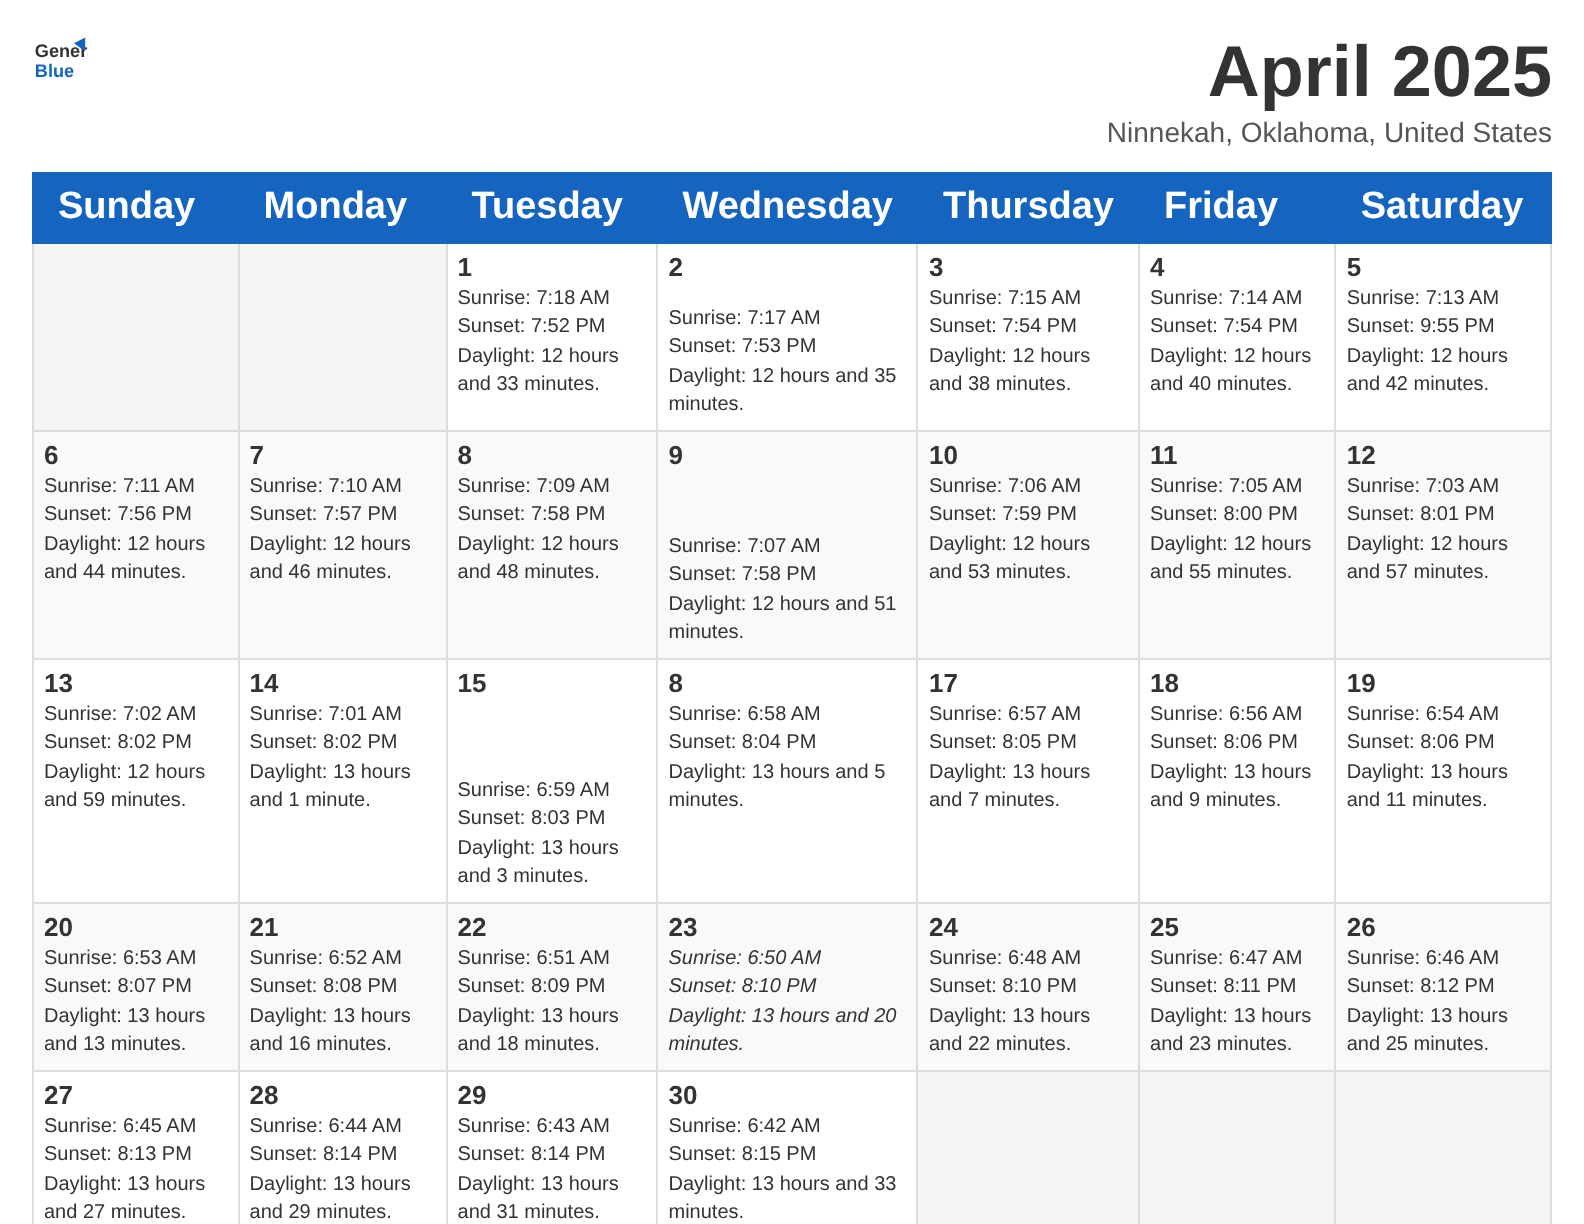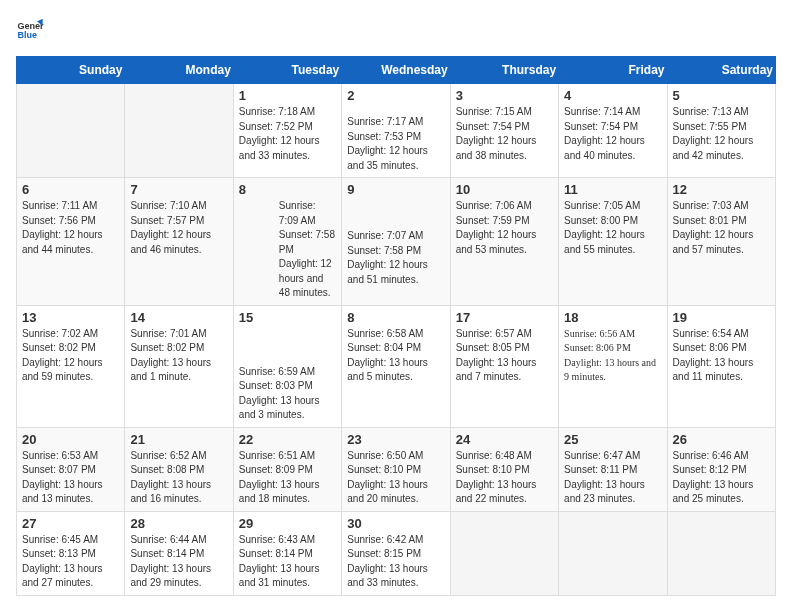--- a/index.html
+++ b/index.html
@@ -40,24 +40,24 @@
       margin-top: 2px;
     }
     .calendar {
       width: 100%;
       border-collapse: collapse;
       border: 1px solid #ccc;
     }
     .calendar th {
       background: #1565c0;
       color: #fff;
-      font-size: 12px;
+      font-size: 19px;
       font-weight: bold;
-      padding: 6px 2px;
-      text-align: right;
+      padding: 6px 12px;
+      text-align: left;
       border: 1px solid #1565c0;
     }
     .calendar td {
       vertical-align: top;
       border: 1px solid #ddd;
       padding: 4px 5px;
       font-size: 10.5px;
       color: #333;
       width: calc(100% / 7);
       min-height: 80px;
@@ -86,20 +86,24 @@
 
 <div class="header-area">
   <div class="logo">
     <svg class="logo-icon" viewBox="0 0 40 40">
       <rect x="0" y="0" width="40" height="40" fill="white"></rect>
       <text x="2" y="18" font-size="13" font-weight="bold" fill="#333" font-family="Arial">General</text>
       <text x="2" y="32" font-size="13" font-weight="bold" fill="#1565c0" font-family="Arial">Blue</text>
       <polygon points="30,8 38,4 38,14" fill="#1565c0"></polygon>
     </svg>
   </div>
+  <div class="title-block">
+    <div class="main-title">April 2025</div>
+    <div class="subtitle">Ninnekah, Oklahoma, United States</div>
+  </div>
 </div>
 
 <table class="calendar">
   <thead>
     <tr>
     <th>Sunday</th>
         <th>Monday</th>
         <th>Tuesday</th>
         <th>Wednesday</th>
         <th>Thursday</th>
@@ -131,40 +135,40 @@
         </td>
         <td>
           <span class="day-number">4</span>
           <div class="day-info" style="white-space: pre-line;">Sunrise: 7:14 AM
 Sunset: 7:54 PM
 Daylight: 12 hours and 40 minutes.</div>
         </td>
         <td>
           <span class="day-number">5</span>
           <div class="day-info" style="white-space: pre-line;">Sunrise: 7:13 AM
-Sunset: 7:55 PM
+Sunset: 9:55 PM
 Daylight: 12 hours and 42 minutes.</div>
         </td>
       </tr>
       <tr>
         <td>
           <span class="day-number">6</span>
           <div class="day-info" style="white-space: pre-line;">Sunrise: 7:11 AM
 Sunset: 7:56 PM
 Daylight: 12 hours and 44 minutes.</div>
         </td>
         <td>
           <span class="day-number">7</span>
           <div class="day-info" style="white-space: pre-line;">Sunrise: 7:10 AM
 Sunset: 7:57 PM
 Daylight: 12 hours and 46 minutes.</div>
         </td>
         <td>
           <span class="day-number">8</span>
-          <div class="day-info" style="white-space: pre-line; margin-left: 40px;">Sunrise: 7:09 AM
+          <div class="day-info" style="white-space: pre-line;">Sunrise: 7:09 AM
 Sunset: 7:58 PM
 Daylight: 12 hours and 48 minutes.</div>
         </td>
         <td>
           <span class="day-number">9</span>
           <div class="day-info" style="white-space: pre-line; margin-top: 32px;">Sunrise: 7:07 AM
 Sunset: 7:58 PM
 Daylight: 12 hours and 51 minutes.</div>
         </td>
         <td>
@@ -212,21 +216,21 @@
 Daylight: 13 hours and 5 minutes.</div>
         </td>
         <td>
           <span class="day-number">17</span>
           <div class="day-info" style="white-space: pre-line;">Sunrise: 6:57 AM
 Sunset: 8:05 PM
 Daylight: 13 hours and 7 minutes.</div>
         </td>
         <td>
           <span class="day-number">18</span>
-          <div class="day-info" style="white-space: pre-line; font-family: Liberation Serif, serif;">Sunrise: 6:56 AM
+          <div class="day-info" style="white-space: pre-line;">Sunrise: 6:56 AM
 Sunset: 8:06 PM
 Daylight: 13 hours and 9 minutes.</div>
         </td>
         <td>
           <span class="day-number">19</span>
           <div class="day-info" style="white-space: pre-line;">Sunrise: 6:54 AM
 Sunset: 8:06 PM
 Daylight: 13 hours and 11 minutes.</div>
         </td>
       </tr>
@@ -244,21 +248,21 @@
 Daylight: 13 hours and 16 minutes.</div>
         </td>
         <td>
           <span class="day-number">22</span>
           <div class="day-info" style="white-space: pre-line;">Sunrise: 6:51 AM
 Sunset: 8:09 PM
 Daylight: 13 hours and 18 minutes.</div>
         </td>
         <td>
           <span class="day-number">23</span>
-          <div class="day-info" style="white-space: pre-line;">Sunrise: 6:50 AM
+          <div class="day-info" style="white-space: pre-line; font-style: italic;">Sunrise: 6:50 AM
 Sunset: 8:10 PM
 Daylight: 13 hours and 20 minutes.</div>
         </td>
         <td>
           <span class="day-number">24</span>
           <div class="day-info" style="white-space: pre-line;">Sunrise: 6:48 AM
 Sunset: 8:10 PM
 Daylight: 13 hours and 22 minutes.</div>
         </td>
         <td>

